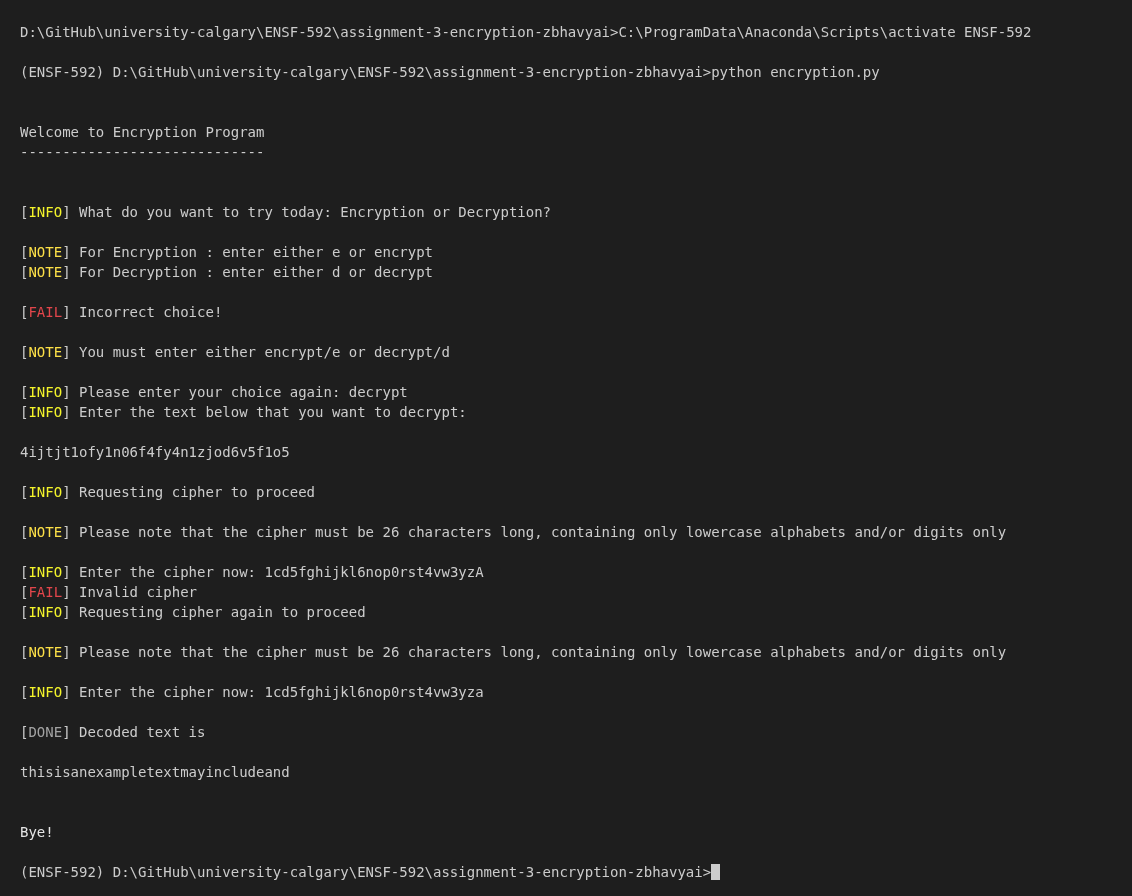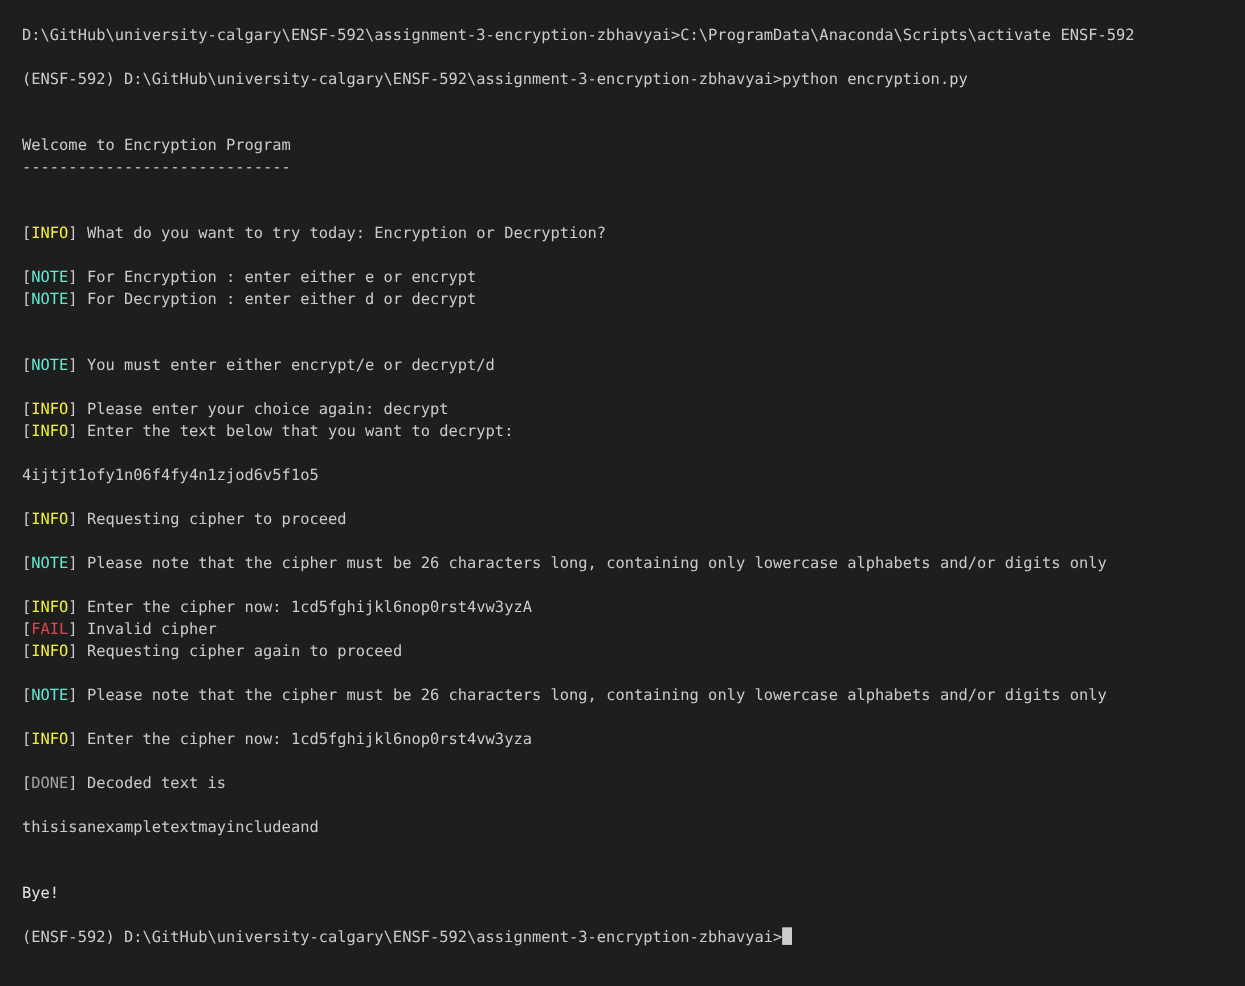--- a/index.html
+++ b/index.html
@@ -32,21 +32,21 @@
     white-space: pre;
     letter-spacing: 0px;
   }
 
   .line.blank {
     color: transparent;
   }
 
   .tag { font-weight: normal; }
   .tag-info { color: #f3f32b; }
-  .tag-note { color: #5eead4; }
+  .tag-note { color: #fde047; }
   .tag-fail { color: #e2464b; font-weight: normal; }
   .tag-done { color: #a3a3a3; }
 
   .bracket { color: #cccccc; }
 
   .bye { color: #e5e5e5; }
 
   .cursor {
     display: inline-block;
     width: 9px;
@@ -76,20 +76,21 @@
       <div class="line blank"><span> </span></div>
       <div class="line"><span>Welcome to Encryption Program</span></div>
       <div class="line"><span>-----------------------------</span></div>
       <div class="line blank"><span> </span></div>
       <div class="line blank"><span> </span></div>
       <div class="line"><span class="bracket">[</span><span class="tag tag-info">INFO</span><span class="bracket">] </span><span>What do you want to try today: Encryption or Decryption?</span></div>
       <div class="line blank"><span> </span></div>
       <div class="line"><span class="bracket">[</span><span class="tag tag-note">NOTE</span><span class="bracket">] </span><span>For Encryption : enter either e or encrypt</span></div>
       <div class="line"><span class="bracket">[</span><span class="tag tag-note">NOTE</span><span class="bracket">] </span><span>For Decryption : enter either d or decrypt</span></div>
       <div class="line blank"><span> </span></div>
+      <div class="line"><span class="bracket">[</span><span class="tag tag-fail">FAIL</span><span class="bracket">] </span><span>Incorrect choice!</span></div>
       <div class="line blank"><span> </span></div>
       <div class="line"><span class="bracket">[</span><span class="tag tag-note">NOTE</span><span class="bracket">] </span><span>You must enter either encrypt/e or decrypt/d</span></div>
       <div class="line blank"><span> </span></div>
       <div class="line"><span class="bracket">[</span><span class="tag tag-info">INFO</span><span class="bracket">] </span><span>Please enter your choice again: decrypt</span></div>
       <div class="line"><span class="bracket">[</span><span class="tag tag-info">INFO</span><span class="bracket">] </span><span>Enter the text below that you want to decrypt:</span></div>
       <div class="line blank"><span> </span></div>
       <div class="line"><span>4ijtjt1ofy1n06f4fy4n1zjod6v5f1o5</span></div>
       <div class="line blank"><span> </span></div>
       <div class="line"><span class="bracket">[</span><span class="tag tag-info">INFO</span><span class="bracket">] </span><span>Requesting cipher to proceed</span></div>
       <div class="line blank"><span> </span></div>

